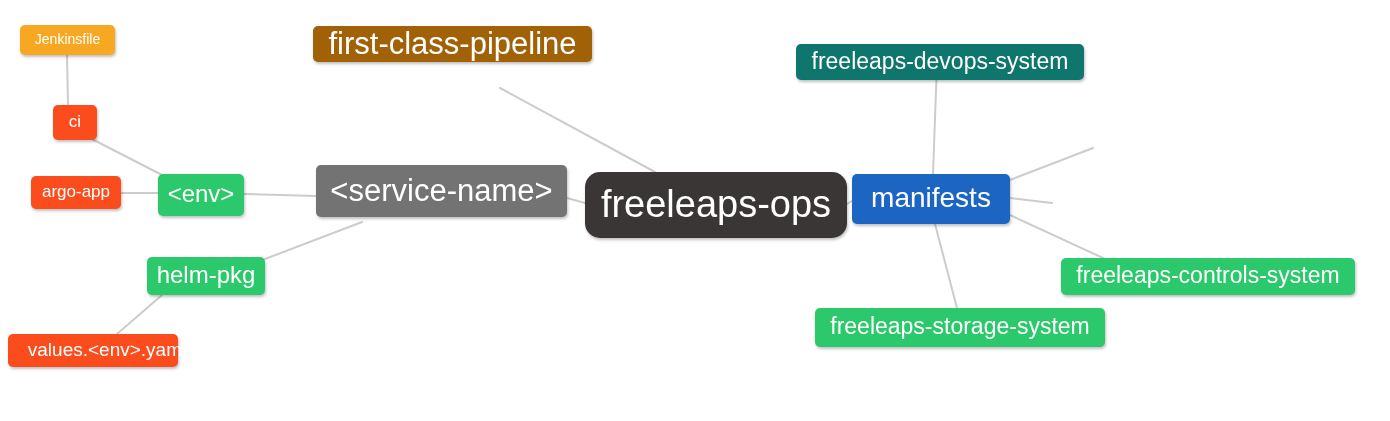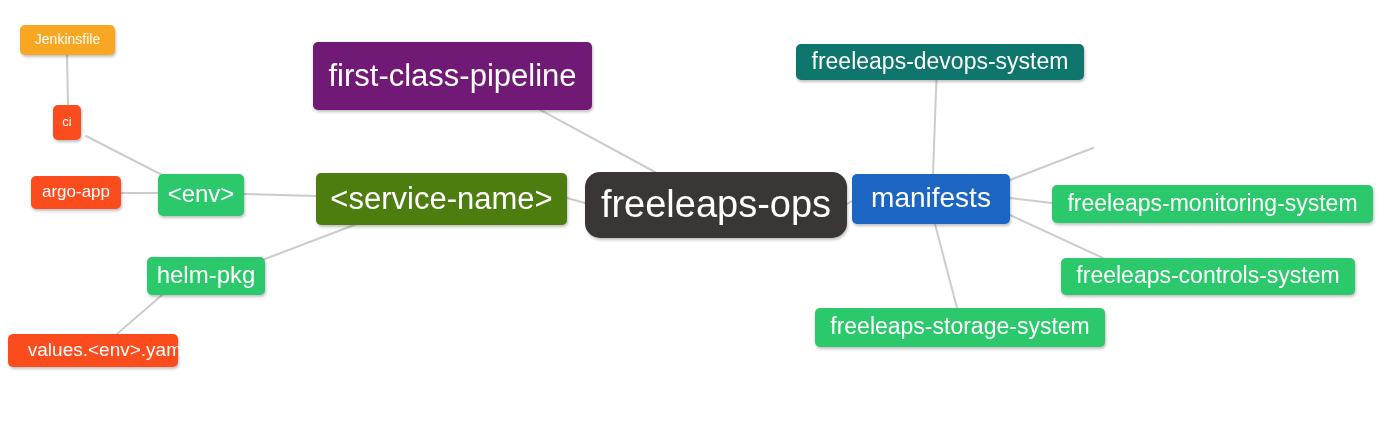--- a/index.html
+++ b/index.html
@@ -58,52 +58,49 @@
       <line x1="847" y1="204" x2="852" y2="201" stroke="#cccccc" stroke-width="2" stroke-linecap="round"></line>
       <line x1="933" y1="174" x2="937" y2="63" stroke="#cccccc" stroke-width="2" stroke-linecap="round"></line>
       <line x1="1010" y1="180" x2="1093" y2="148" stroke="#cccccc" stroke-width="2" stroke-linecap="round"></line>
       <line x1="1010" y1="198" x2="1052" y2="203" stroke="#cccccc" stroke-width="2" stroke-linecap="round"></line>
       <line x1="1010" y1="215" x2="1103" y2="258" stroke="#cccccc" stroke-width="2" stroke-linecap="round"></line>
       <line x1="935" y1="224" x2="957" y2="308" stroke="#cccccc" stroke-width="2" stroke-linecap="round"></line>
     </svg>
 <div class="node" style="left: 20px; top: 25px; width: 95px; height: 30px; background: rgb(248, 167, 34); font-size: 14px; color: rgb(255, 255, 255);">
       <span>Jenkinsfile</span>
     </div>
-    <div class="node" style="left: 53px; top: 105px; width: 28px; height: 35px; background: rgb(251, 76, 29); font-size: 13px; color: rgb(255, 255, 255);">
+    <div class="node" style="left: 53px; top: 105px; width: 44px; height: 35px; background: rgb(251, 76, 29); font-size: 17px; color: rgb(255, 255, 255);">
       <span>ci</span>
     </div>
     <div class="node" style="left: 31px; top: 176px; width: 90px; height: 33px; background: rgb(251, 76, 29); font-size: 17px; color: rgb(255, 255, 255);">
       <span>argo-app</span>
     </div>
     <div class="node" style="left: 158px; top: 174px; width: 86px; height: 42px; background: rgb(44, 201, 108); font-size: 24px; color: rgb(255, 255, 255);">
       <span>&lt;env&gt;</span>
     </div>
     <div class="node" style="left: 147px; top: 257px; width: 118px; height: 38px; background: rgb(44, 201, 108); font-size: 24px; color: rgb(255, 255, 255);">
       <span>helm-pkg</span>
     </div>
     <div class="node" style="left: 8px; top: 334px; width: 170px; height: 33px; background: rgb(251, 76, 29); font-size: 19px; color: rgb(255, 255, 255); padding-left: 28px;">
       <span>values.&lt;env&gt;.yaml</span>
     </div>
-    <div class="node" style="left: 313px; top: 42px; width: 279px; height: 68px; background: #701a75; font-size: 31px; color: rgb(255, 255, 255);">
+    <div class="node" style="left: 313px; top: 26px; width: 279px; height: 36px; background: #a16207; font-size: 31px; color: rgb(255, 255, 255);">
       <span>first-class-pipeline</span>
     </div>
-    <div class="node" style="left: 316px; top: 173px; width: 251px; height: 52px; background: #4d7c0f; font-size: 31px; color: rgb(255, 255, 255);">
+    <div class="node" style="left: 316px; top: 165px; width: 251px; height: 52px; background: #737373; font-size: 31px; color: rgb(255, 255, 255);">
       <span>&lt;service-name&gt;</span>
     </div>
     <div class="node" style="left: 585px; top: 172px; width: 262px; height: 66px; background: rgb(58, 54, 54); font-size: 38px; color: rgb(255, 255, 255); border-radius: 15px;">
       <span>freeleaps-ops</span>
     </div>
     <div class="node" style="left: 852px; top: 174px; width: 158px; height: 50px; background: rgb(28, 101, 195); font-size: 28px; color: rgb(255, 255, 255);">
       <span>manifests</span>
     </div>
     <div class="node" style="left: 796px; top: 44px; width: 288px; height: 36px; background: #0f766e; font-size: 23px; color: rgb(255, 255, 255);">
       <span>freeleaps-devops-system</span>
     </div>
-    <div class="node" style="left: 1052px; top: 185px; width: 321px; height: 38px; background: rgb(44, 201, 108); font-size: 23px; color: rgb(255, 255, 255);">
-      <span>freeleaps-monitoring-system</span>
-    </div>
     <div class="node" style="left: 1061px; top: 258px; width: 294px; height: 37px; background: rgb(44, 201, 108); font-size: 23px; color: rgb(255, 255, 255);">
       <span>freeleaps-controls-system</span>
     </div>
     <div class="node" style="left: 815px; top: 308px; width: 290px; height: 39px; background: rgb(44, 201, 108); font-size: 23px; color: rgb(255, 255, 255);">
       <span>freeleaps-storage-system</span>
     </div>
   </div>
 
 </body></html>

